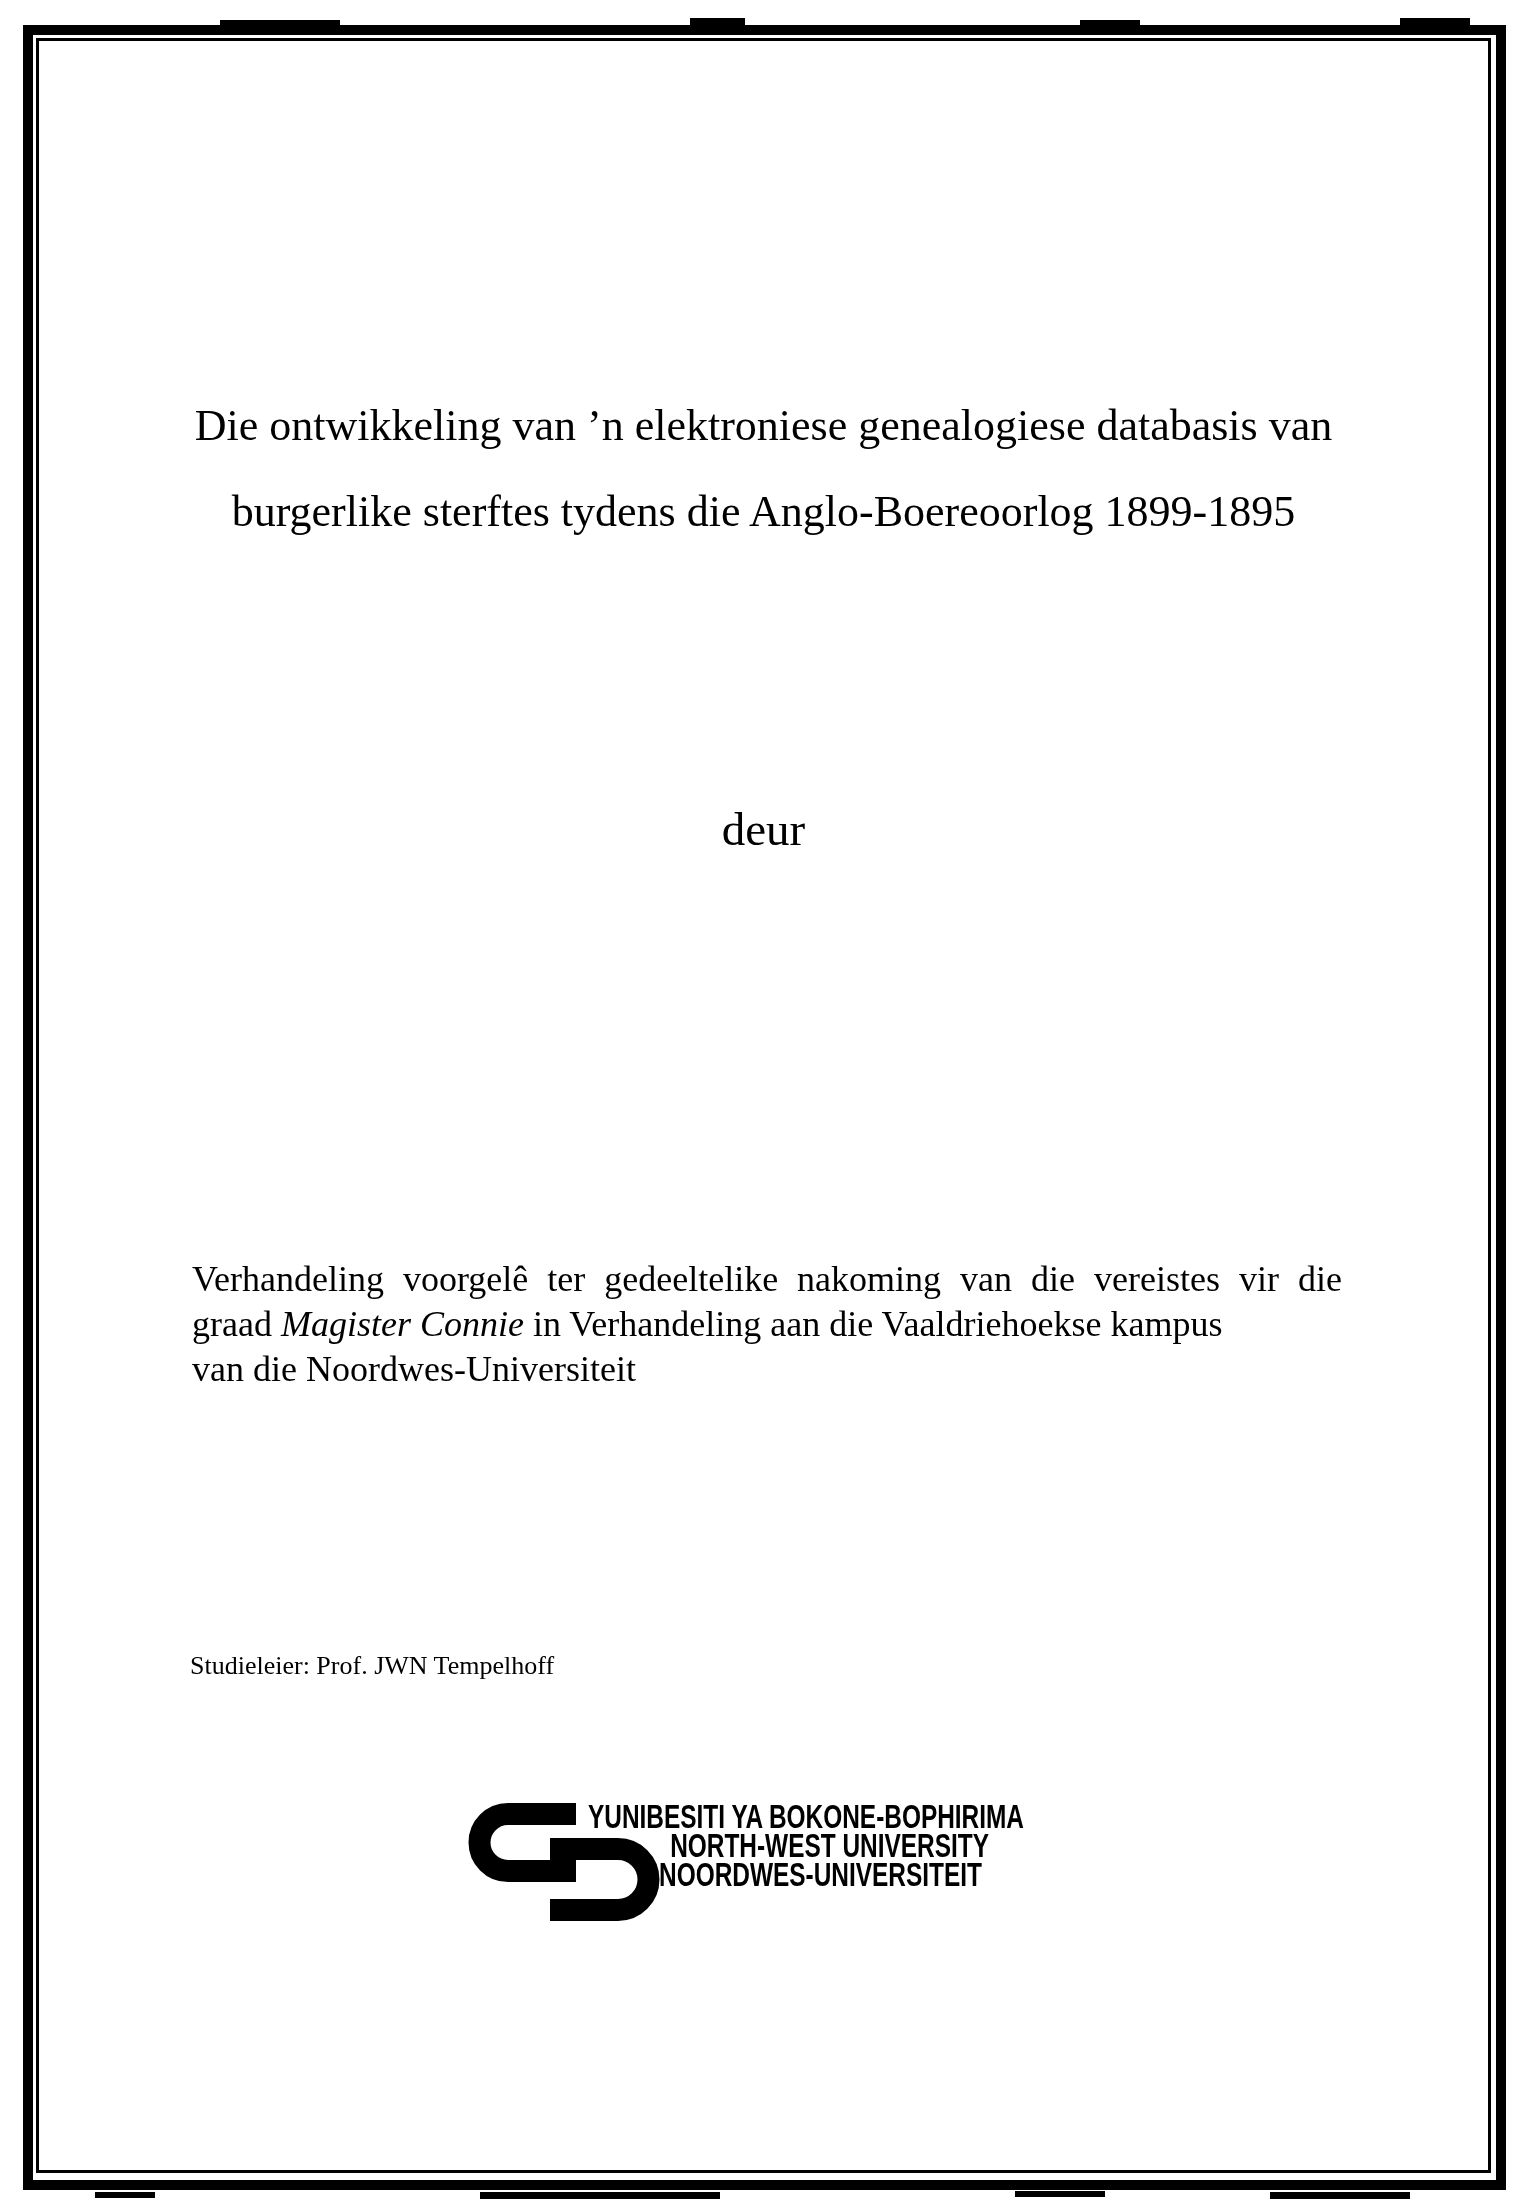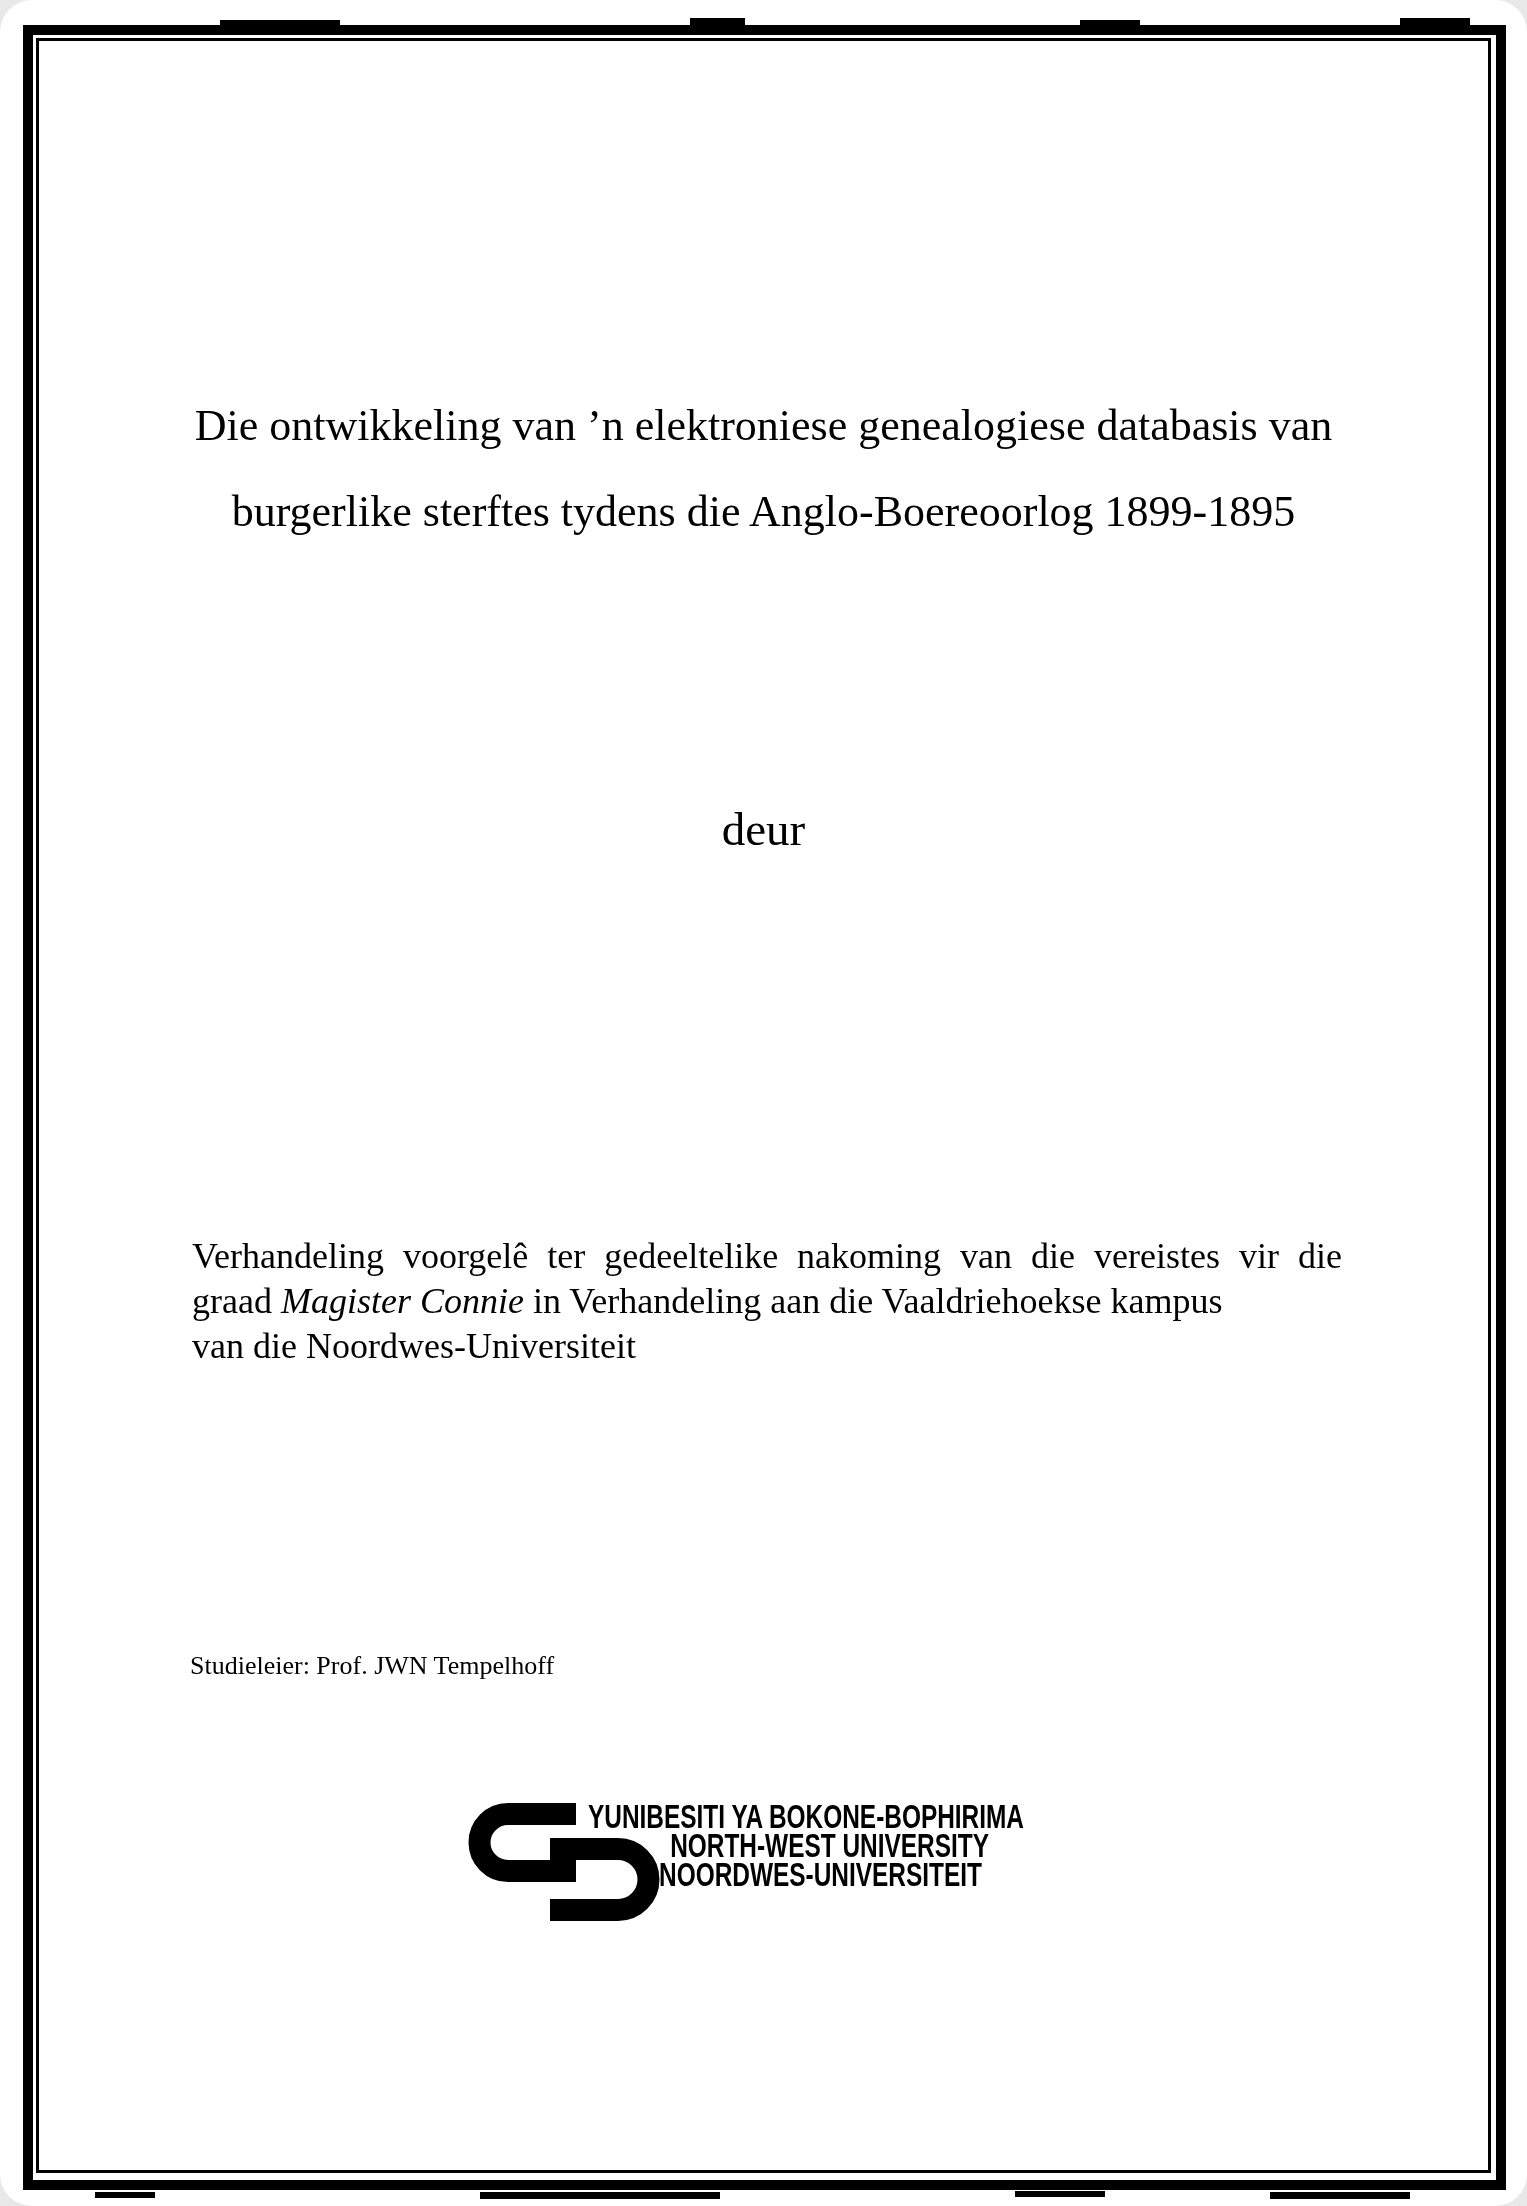--- a/index.html
+++ b/index.html
@@ -4,21 +4,20 @@
 <style>
   html, body { margin: 0; padding: 0; background: #e8e8e8; }
   .page {
     position: relative;
     width: 1527px;
     height: 2206px;
     background: #ffffff;
     font-family: "Liberation Serif", serif;
     color: #000000;
     overflow: hidden;
-    border-radius: 32px;
   }
   
   .frame-outer {
     position: absolute;
     left: 23px; top: 25px; right: 21px; bottom: 16px;
     border: 10px solid #000;
   }
   .frame-inner {
     position: absolute;
     left: 36px; top: 38px; right: 36px; bottom: 33px;
@@ -59,20 +58,21 @@
     position: absolute;
     left: 192px;
     top: 1234px;
     width: 1150px;
     font-size: 36px;
     line-height: 45px;
   }
   .statement .justified {
     text-align: justify;
     text-align-last: justify;
+    margin-top: 23px;
   }
   .statement .italic { font-style: italic; }
 
   .supervisor-block {
     position: absolute;
     left: 190px;
     top: 1642px;
     font-size: 26px;
     line-height: 47px;
     white-space: nowrap;

